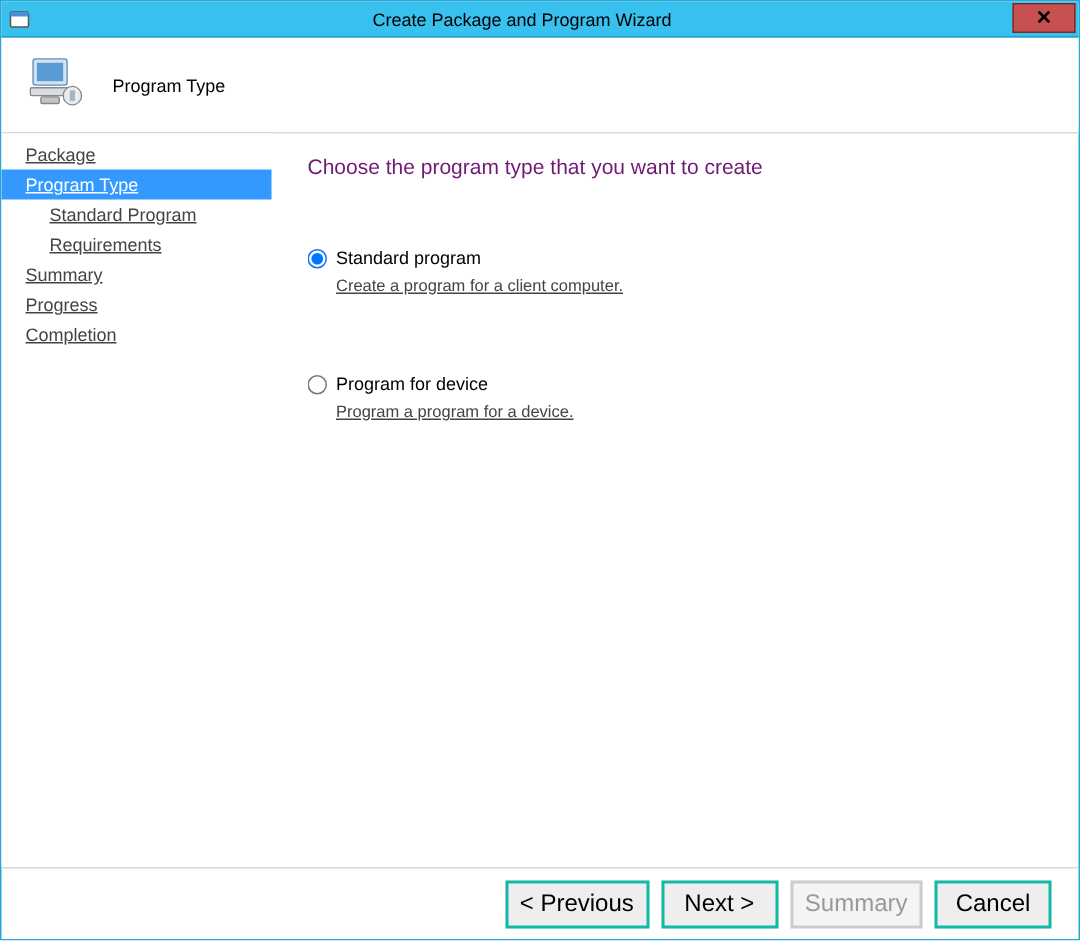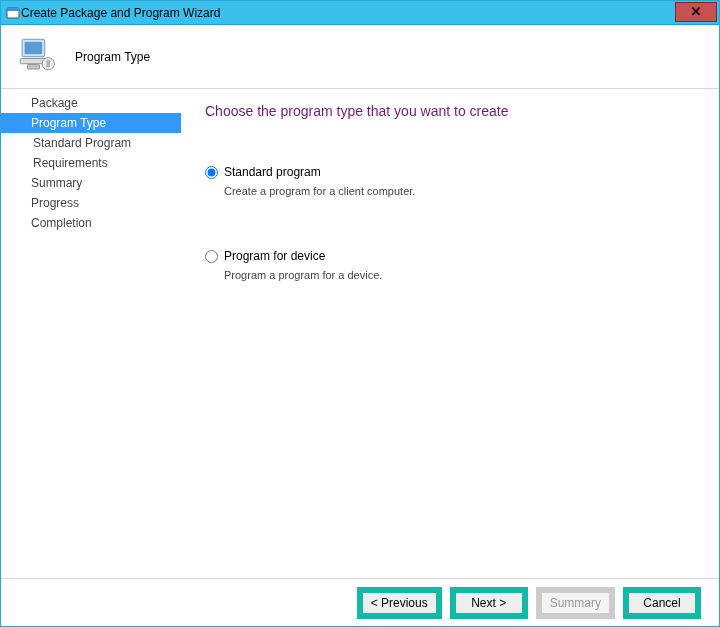--- a/index.html
+++ b/index.html
@@ -21,20 +21,21 @@
   .titlebar {
     height: 24px;
     background: #38c0ee;
     display: flex;
     align-items: center;
     position: relative;
     border-bottom: 1px solid #21a0cd;
   }
   .titlebar .title {
     flex: 1;
+    text-align: center;
     color: #000;
     font-size: 12px;
   }
   .titlebar .sys-icon {
     width: 16px; height: 16px;
     margin-left: 4px;
   }
   .close-btn {
     width: 42px; height: 20px;
     background: #c75050;
@@ -63,24 +64,25 @@
     flex: 1;
     display: flex;
     min-height: 0;
   }
   .sidebar {
     width: 180px;
     background: #fff;
     padding-top: 4px;
   }
   .sidebar-item {
-    padding: 3px 0 3px 30px;
+    padding: 3px 0 3px 16px;
     color: #444;
     font-size: 12px;
     cursor: default;
+    text-decoration: underline;
   }
   .sidebar-item.child { padding-left: 32px; }
   .sidebar-item.active {
     background: #3399ff;
     color: #fff;
   }
   .content {
     flex: 1;
     padding: 14px 18px 0 24px;
     color: #333;
@@ -97,36 +99,37 @@
   }
   .option-row input[type=radio] {
     margin: 0 6px 0 0;
     width: 13px; height: 13px;
   }
   .option-label { font-size: 12px; color:#000; }
   .option-desc {
     margin: 6px 0 0 19px;
     font-size: 11px;
     color: #444;
+    text-decoration: underline;
   }
   .footer {
     height: 48px;
     border-top: 1px solid #d8d8d8;
     display: flex;
     align-items: center;
     justify-content: flex-end;
     padding-right: 18px;
     gap: 8px;
   }
   .btn {
     min-width: 78px;
     height: 32px;
     background: #eee;
-    border: 6px solid #14b8a6;
-    font-size: 12px;
+    border: 2px solid #14b8a6;
+    font-size: 16px;
     font-family: inherit;
     color: #000;
     cursor: pointer;
     padding: 0 8px;
   }
   .btn:disabled { color: #999; background:#f4f4f4; border-color:#ccc; cursor:default; }
 </style>
 </head>
 <body>
 

